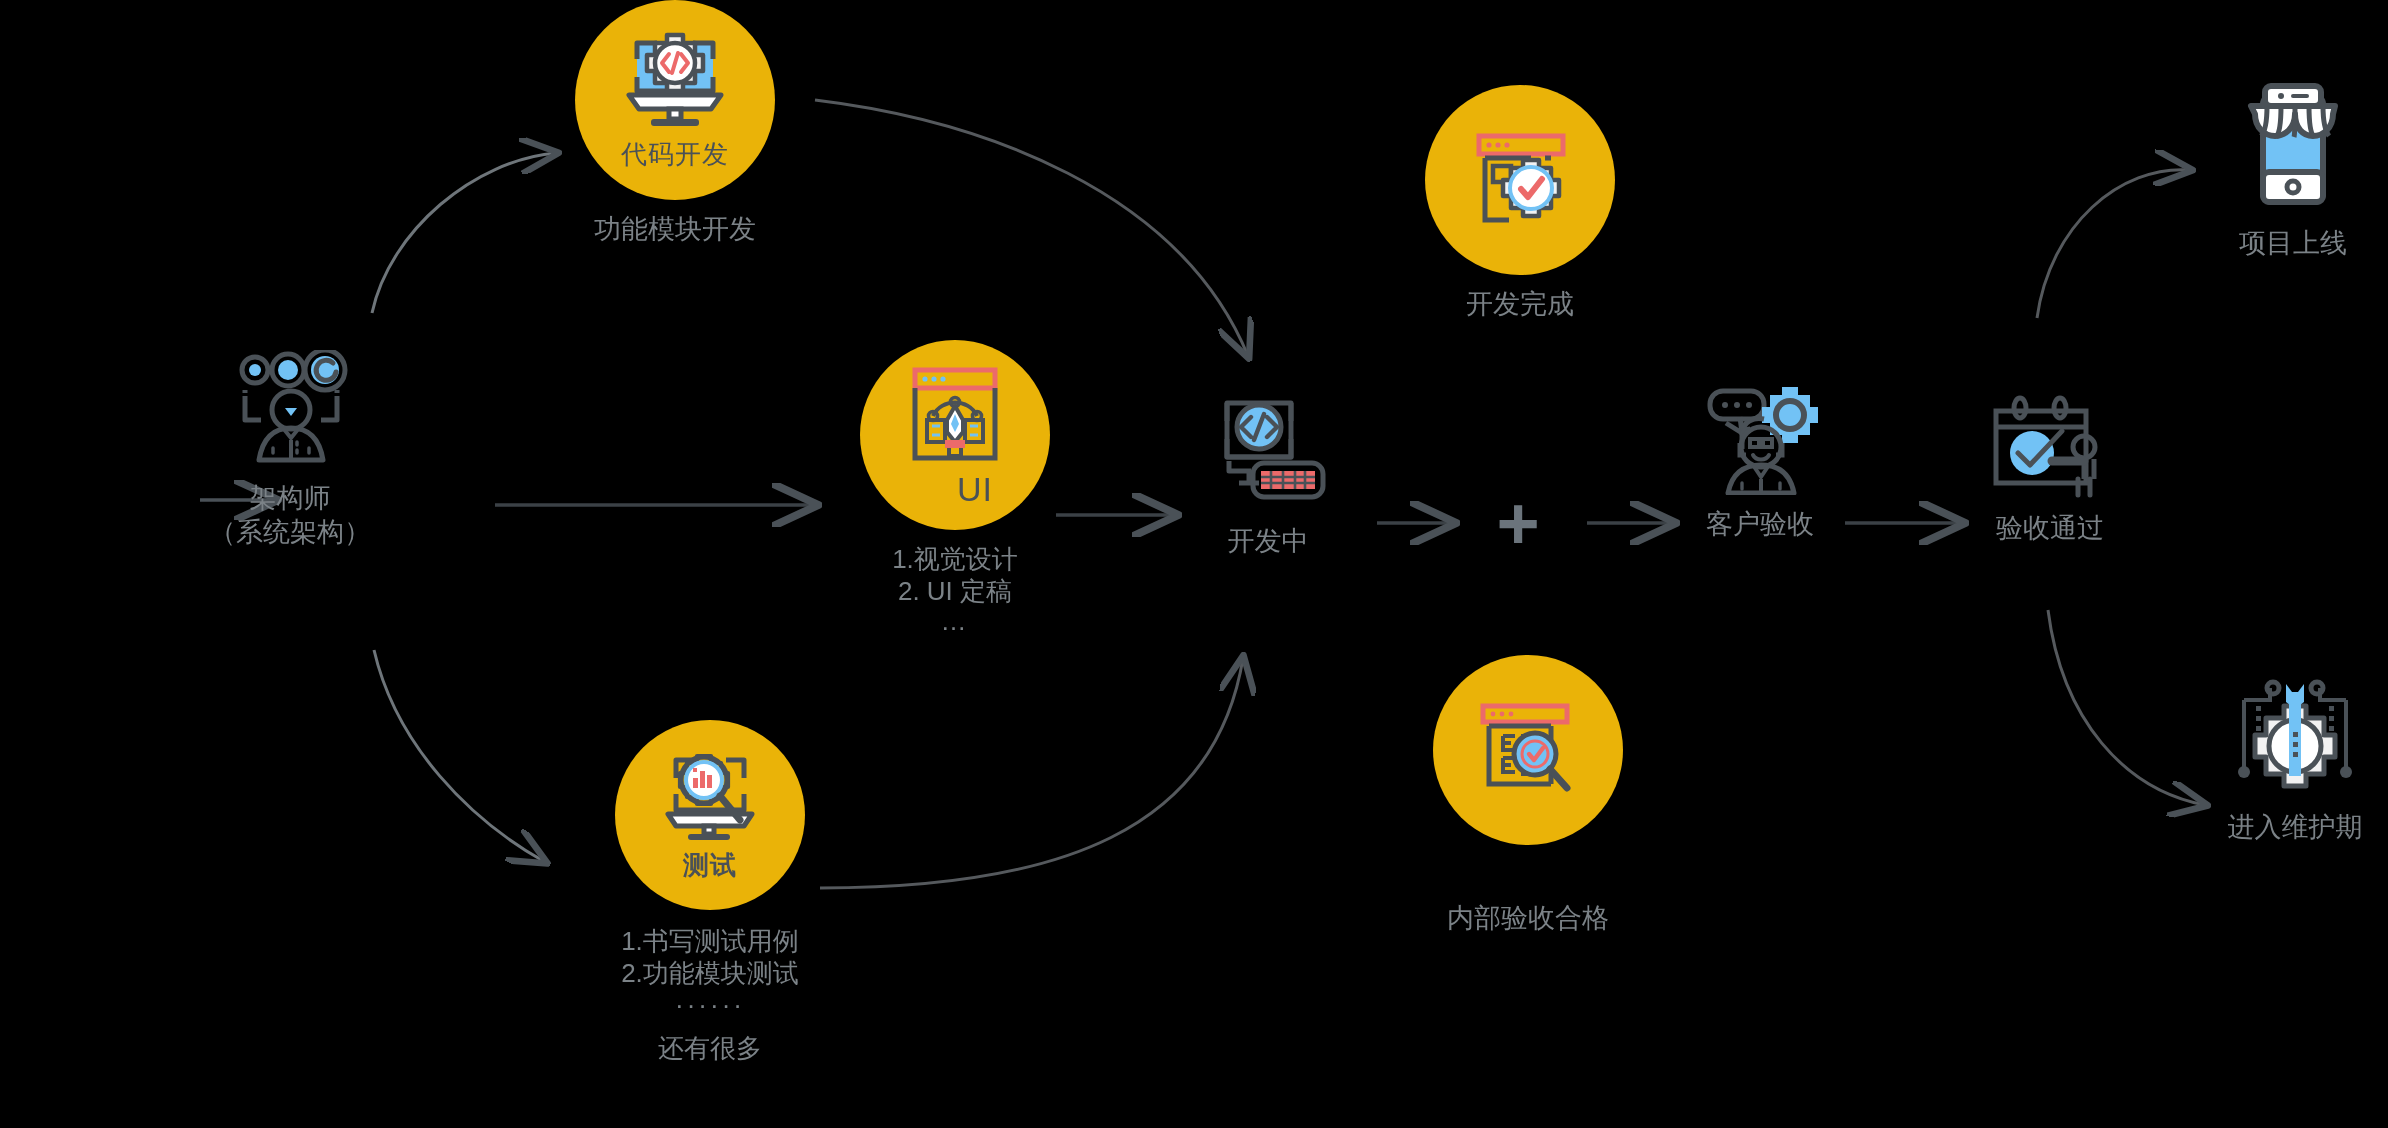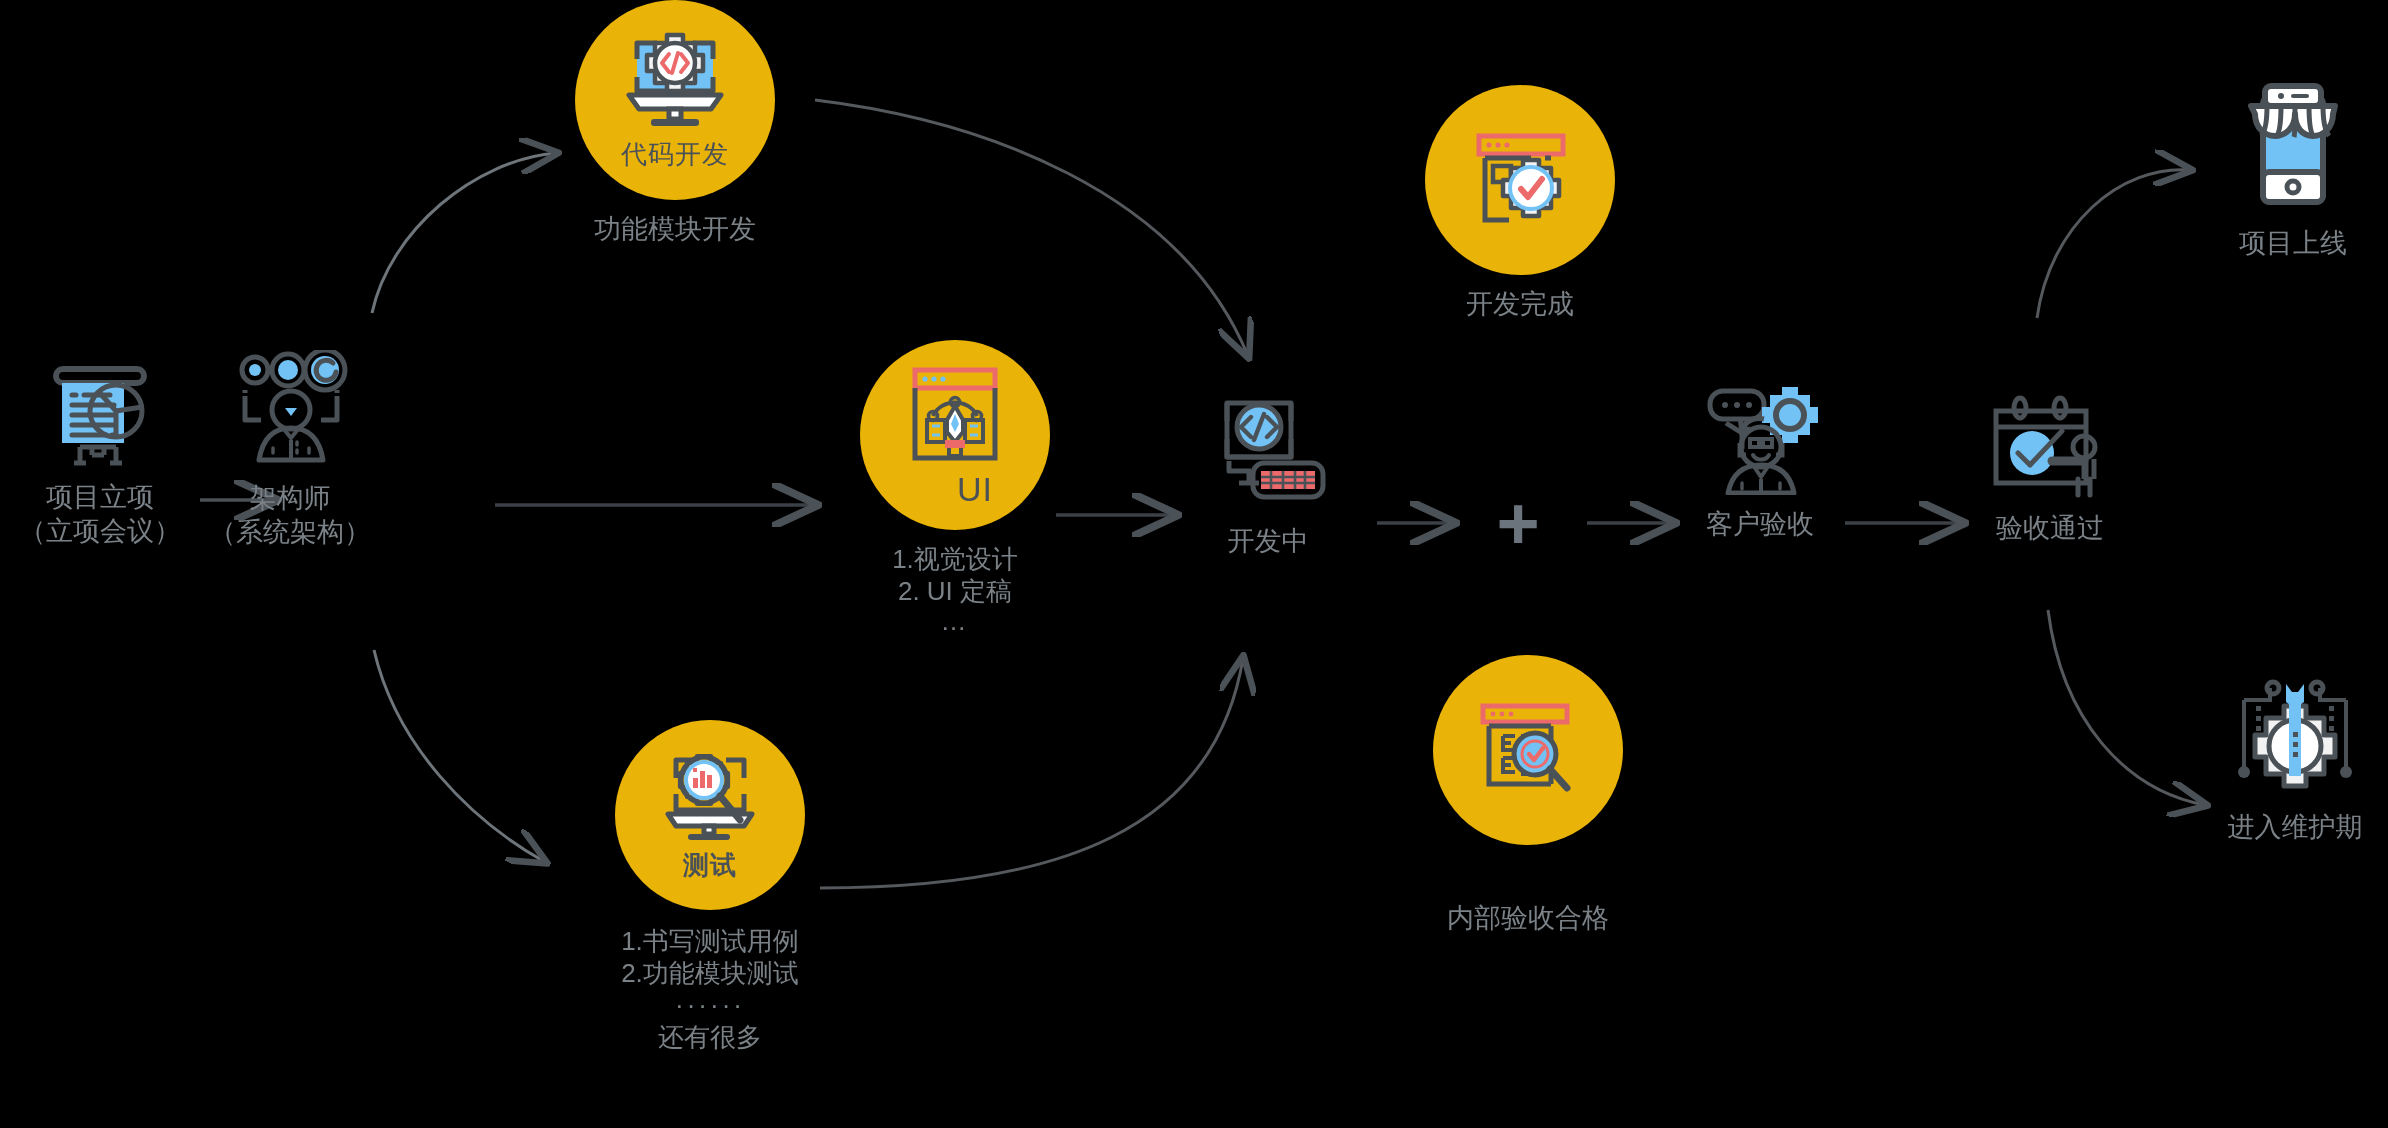--- a/index.html
+++ b/index.html
@@ -48,43 +48,20 @@
 
     <path d="M1587,523 L1673,523" fill="none" stroke="#3b4146" stroke-width="3.6" marker-end="url(#ah)"></path>
 
     <path d="M1845,523 L1962,523" fill="none" stroke="#3b4146" stroke-width="3.6" marker-end="url(#ah)"></path>
 
     <path d="M2037,318 C2050,225 2120,165 2190,170" fill="none" stroke="#55595d" stroke-width="3" marker-end="url(#ah)"></path>
 
     <path d="M2048,610 C2062,720 2125,790 2205,805" fill="none" stroke="#55595d" stroke-width="3" marker-end="url(#ah)"></path>
   </svg>
 
-  <div class="node" style="left:0px;top:355px;width:200px;">
-    <div class="plain-ico">
-      <svg width="120" height="112" viewBox="0 0 120 112">
-        <rect x="16" y="14" width="88" height="14" rx="7" fill="none" stroke="#4a5157" stroke-width="6"></rect>
-        <rect x="22" y="28" width="62" height="60" fill="#72c2f5"></rect>
-        <g stroke="#4a5157" stroke-width="5" stroke-linecap="round">
-          <line x1="32" y1="40" x2="36" y2="40"></line>
-            <line x1="44" y1="40" x2="70" y2="40"></line>
-          <line x1="32" y1="50" x2="74" y2="50"></line>
-            <line x1="32" y1="60" x2="74" y2="60"></line>
-          <line x1="32" y1="70" x2="74" y2="70"></line>
-            <line x1="32" y1="80" x2="66" y2="80"></line>
-          <line x1="72" y1="80" x2="76" y2="80"></line>
-        </g>
-        <circle cx="76" cy="56" r="26" fill="none" stroke="#4a5157" stroke-width="5"></circle>
-        <path d="M76,56 L58,36 M76,56 L76,82 M76,56 L102,52" stroke="#4a5157" stroke-width="5" fill="none"></path>
-        <path d="M40,92 L40,108 M40,92 L76,92 M76,92 L76,108 M52,92 L52,100 M64,92 L64,100
-                 M34,108 L46,108 M70,108 L82,108 M52,100 L64,100" stroke="#4a5157" stroke-width="5" fill="none" stroke-linejoin="round"></path>
-      </svg>
-    </div>
-    <div class="caption two">项目立项
-（立项会议）</div>
-  </div>
 
   <div class="node" style="left:190px;top:350px;width:200px;">
     <div class="plain-ico">
       <svg width="130" height="118" viewBox="0 0 130 118">
         <circle cx="30" cy="20" r="13" fill="none" stroke="#4a5157" stroke-width="5"></circle>
         <circle cx="30" cy="20" r="6" fill="#72c2f5"></circle>
         <circle cx="63" cy="20" r="16" fill="none" stroke="#4a5157" stroke-width="5"></circle>
         <circle cx="63" cy="20" r="10" fill="#72c2f5"></circle>
         <circle cx="100" cy="20" r="20" fill="none" stroke="#4a5157" stroke-width="5"></circle>
         <circle cx="100" cy="20" r="14" fill="#72c2f5"></circle>
@@ -191,21 +168,21 @@
           </g>
           <circle cx="48" cy="32" r="23" fill="none" stroke="#4a5157" stroke-width="5"></circle>
           <line x1="64" y1="48" x2="84" y2="72" stroke="#4a5157" stroke-width="7" stroke-linecap="round"></line>
         </svg>
       </div>
       <div class="circ-label">测试</div>
     </div>
     <div class="sub" style="white-space:pre-line;margin-top:16px;">1.书写测试用例
 2.功能模块测试</div>
     <div class="dots" style="margin-top:2px;">······</div>
-    <div class="sub" style="margin-top:2px;text-align:right;">还有很多</div>
+    <div class="sub" style="margin-top:13px;text-align:right;">还有很多</div>
   </div>
 
   <div class="node" style="left:1168px;top:395px;width:200px;gap:11px;">
     <div class="plain-ico">
       <svg width="126" height="106" viewBox="0 0 126 106">
         <path d="M22,26 L22,8 L86,8 L86,26 M22,44 L22,62 L86,62 L86,44" fill="none" stroke="#4a5157" stroke-width="5" stroke-linejoin="round"></path>
         <path d="M22,8 L22,62 L86,62 L86,8" fill="none" stroke="#4a5157" stroke-width="5" stroke-linejoin="round"></path>
         <circle cx="54" cy="32" r="22" fill="#72c2f5" stroke="#4a5157" stroke-width="5"></circle>
         <path d="M46,22 L36,32 L46,42 M62,22 L72,32 L62,42 M59,19 L49,45" fill="none" stroke="#4a5157" stroke-width="4.4" stroke-linecap="round" stroke-linejoin="round"></path>
         <path d="M24,66 L24,76 L46,76" fill="none" stroke="#4a5157" stroke-width="5" stroke-linejoin="round"></path>

